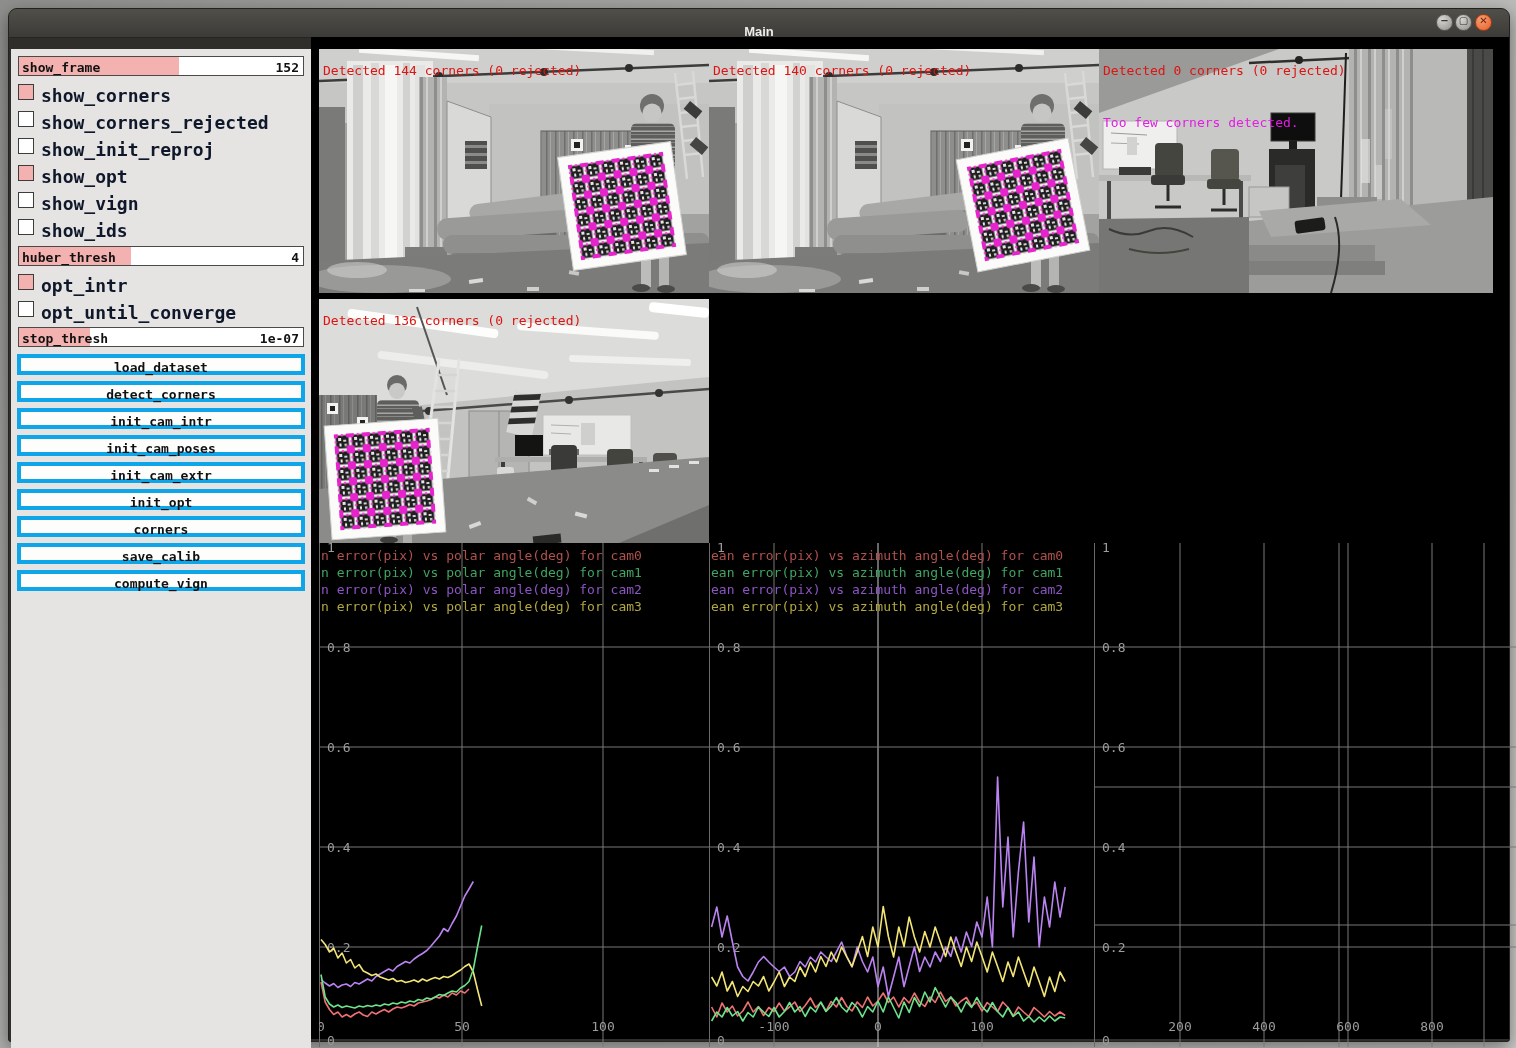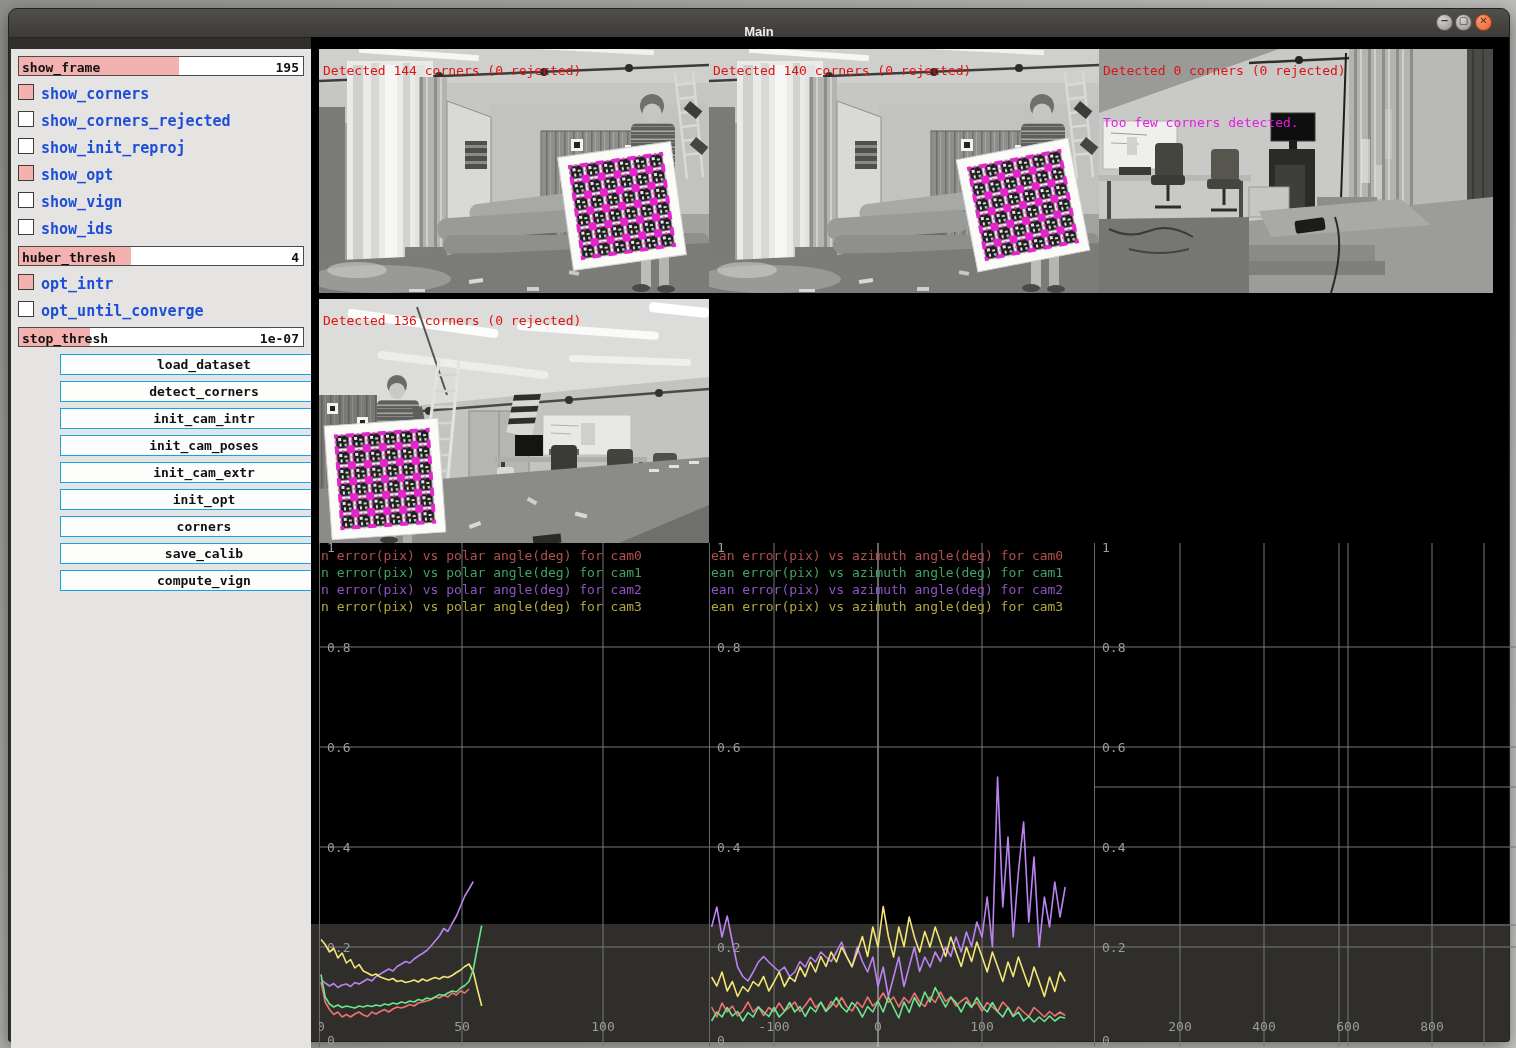--- a/index.html
+++ b/index.html
@@ -23,46 +23,46 @@
   #panel{position:absolute;left:2px;top:40px;width:300px;height:1020px;background:#e5e4e2;font-weight:bold;}
   .slider{position:absolute;left:7px;width:286px;height:20px;background:#ffffff;
           border:1px solid #4a4a48;box-sizing:border-box;}
   .slider .fill{position:absolute;left:0;top:0;bottom:0;background:#f3b1af;}
   .slider .slabel{position:absolute;left:3px;top:3px;font-size:13px;color:#111;}
   .slider .svalue{position:absolute;right:4px;top:3px;font-size:13px;color:#111;}
   .cbrow{position:absolute;left:7px;height:16px;}
   .cbbox{position:absolute;left:0;top:0;width:14px;height:14px;background:#fff;
          border:1.5px solid #3c3c3a;box-sizing:content-box;}
   .cbbox.on{background:#f3b1af;}
-  .cblabel{position:absolute;left:23px;top:1px;font-size:15px;color:#1d4ed8;white-space:nowrap;}
+  .cblabel{position:absolute;left:23px;top:1px;font-size:18px;color:#0f172a;white-space:nowrap;}
   .pbutton{position:absolute;left:6px;width:288px;height:21px;background:#fdfdfc;
-           border:1px solid #0ea5e9;box-sizing:border-box;text-align:center;
-           font-size:13px;color:#111;line-height:19px;cursor:default;margin-left:43px;}
-  #main{position:absolute;left:302px;top:28px;width:1198px;height:887px;background:#000;}
+           border:4px solid #0ea5e9;box-sizing:border-box;text-align:center;
+           font-size:13px;color:#111;line-height:19px;cursor:default;}
+  #main{position:absolute;left:302px;top:28px;width:1198px;height:1002px;background:#000;}
   .camview{position:absolute;overflow:hidden;}
   .plot{position:absolute;}
   svg text.tick{font-family:"DejaVu Sans Mono",monospace;font-size:13px;}
   svg text.overlay{font-family:"DejaVu Sans Mono",monospace;font-size:13px;}
 </style>
 </head>
 <body>
 
 <div id="window">
   <div id="titlebar">
     <div id="title">Main</div>
     <div class="winbtn gray" style="right:56px">−</div>
     <div class="winbtn gray" style="right:37px">▢</div>
     <div class="winbtn close" style="right:17px">✕</div>
   </div>
 
   <div id="panel">
     <div class="slider" style="top:7px">
       <div class="fill" style="width: 56.5%;"></div>
       <div class="slabel">show_frame</div>
-      <div class="svalue">195</div>
+      <div class="svalue">152</div>
     </div>
 
     <div class="cbrow" style="top:35px">
       <div class="cbbox on"></div>
       <div class="cblabel">show_corners</div>
     </div>
     <div class="cbrow" style="top:62px">
       <div class="cbbox"></div>
       <div class="cblabel">show_corners_rejected</div>
     </div>

